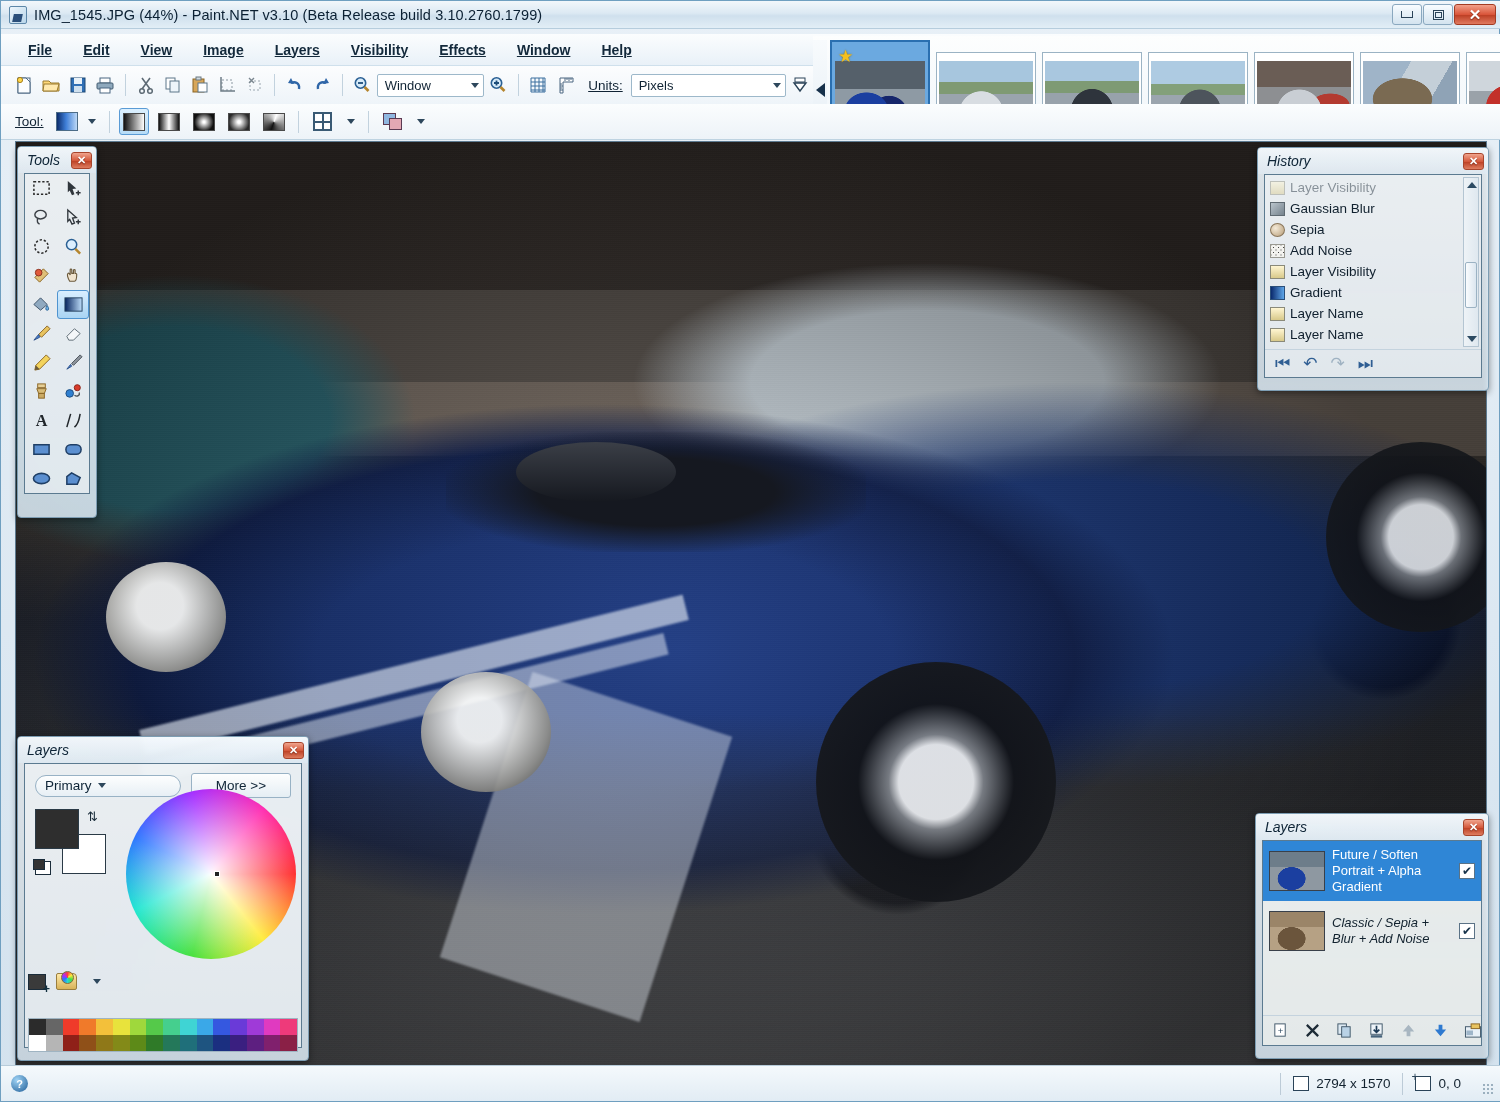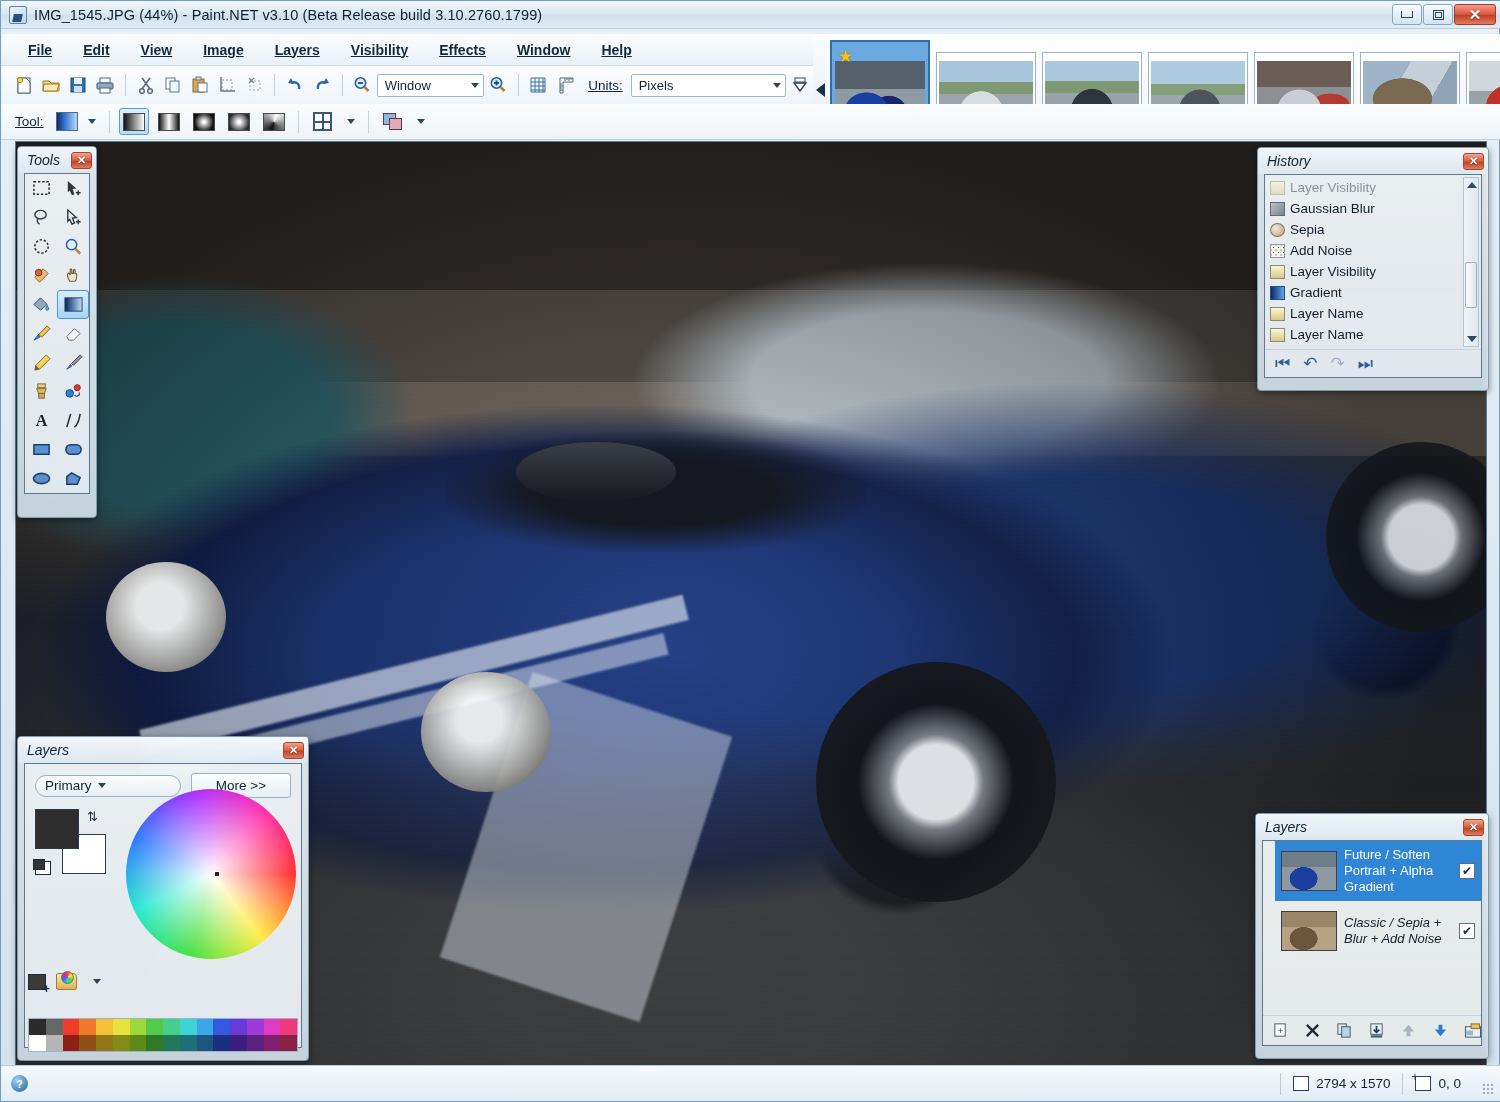--- a/index.html
+++ b/index.html
@@ -252,21 +252,21 @@
   .hs-arrow{position:absolute;left:3px;width:0;height:0;border-left:5px solid transparent;border-right:5px solid transparent;}
   .hs-up{top:4px;border-bottom:6px solid #2c4a62;}
   .hs-dn{bottom:4px;border-top:6px solid #2c4a62;}
   .hist-tools{height:28px;display:flex;align-items:center;gap:13px;padding-left:10px;border-top:1px solid #c4d3de;}
   .hbtn{font-size:17px;color:#2f5e93;line-height:1;}
   .hbtn.dim{color:#9fb2c2;}
 
   
   #layers{left:1254px;top:812px;width:234px;height:246px;}
   #layers .panel-body{height:206px;display:flex;flex-direction:column;background:rgba(238,240,238,.75);}
-  .layer-list{flex:1;overflow:hidden;padding-left:12px;}
+  .layer-list{flex:1;overflow:hidden;}
   .layer-row{display:flex;align-items:center;gap:7px;padding:5px 6px;height:60px;}
   .layer-row.sel{background:#2f86d6;}
   .layer-thumb{width:56px;height:40px;border:1px solid #39404a;flex:none;}
   .lt-blue{background:
      radial-gradient(ellipse at 40% 70%,#1b3fa0 0 30%,transparent 31%),
      linear-gradient(180deg,#6d7d8a 0 40%,#8e98a1 40% 100%);}
   .lt-sepia{background:
      radial-gradient(ellipse at 40% 70%,#6b553c 0 30%,transparent 31%),
      linear-gradient(180deg,#9b8568 0 40%,#b6a184 40% 100%);}
   .layer-name{flex:1;font-size:13px;line-height:16px;color:#12222f;}

